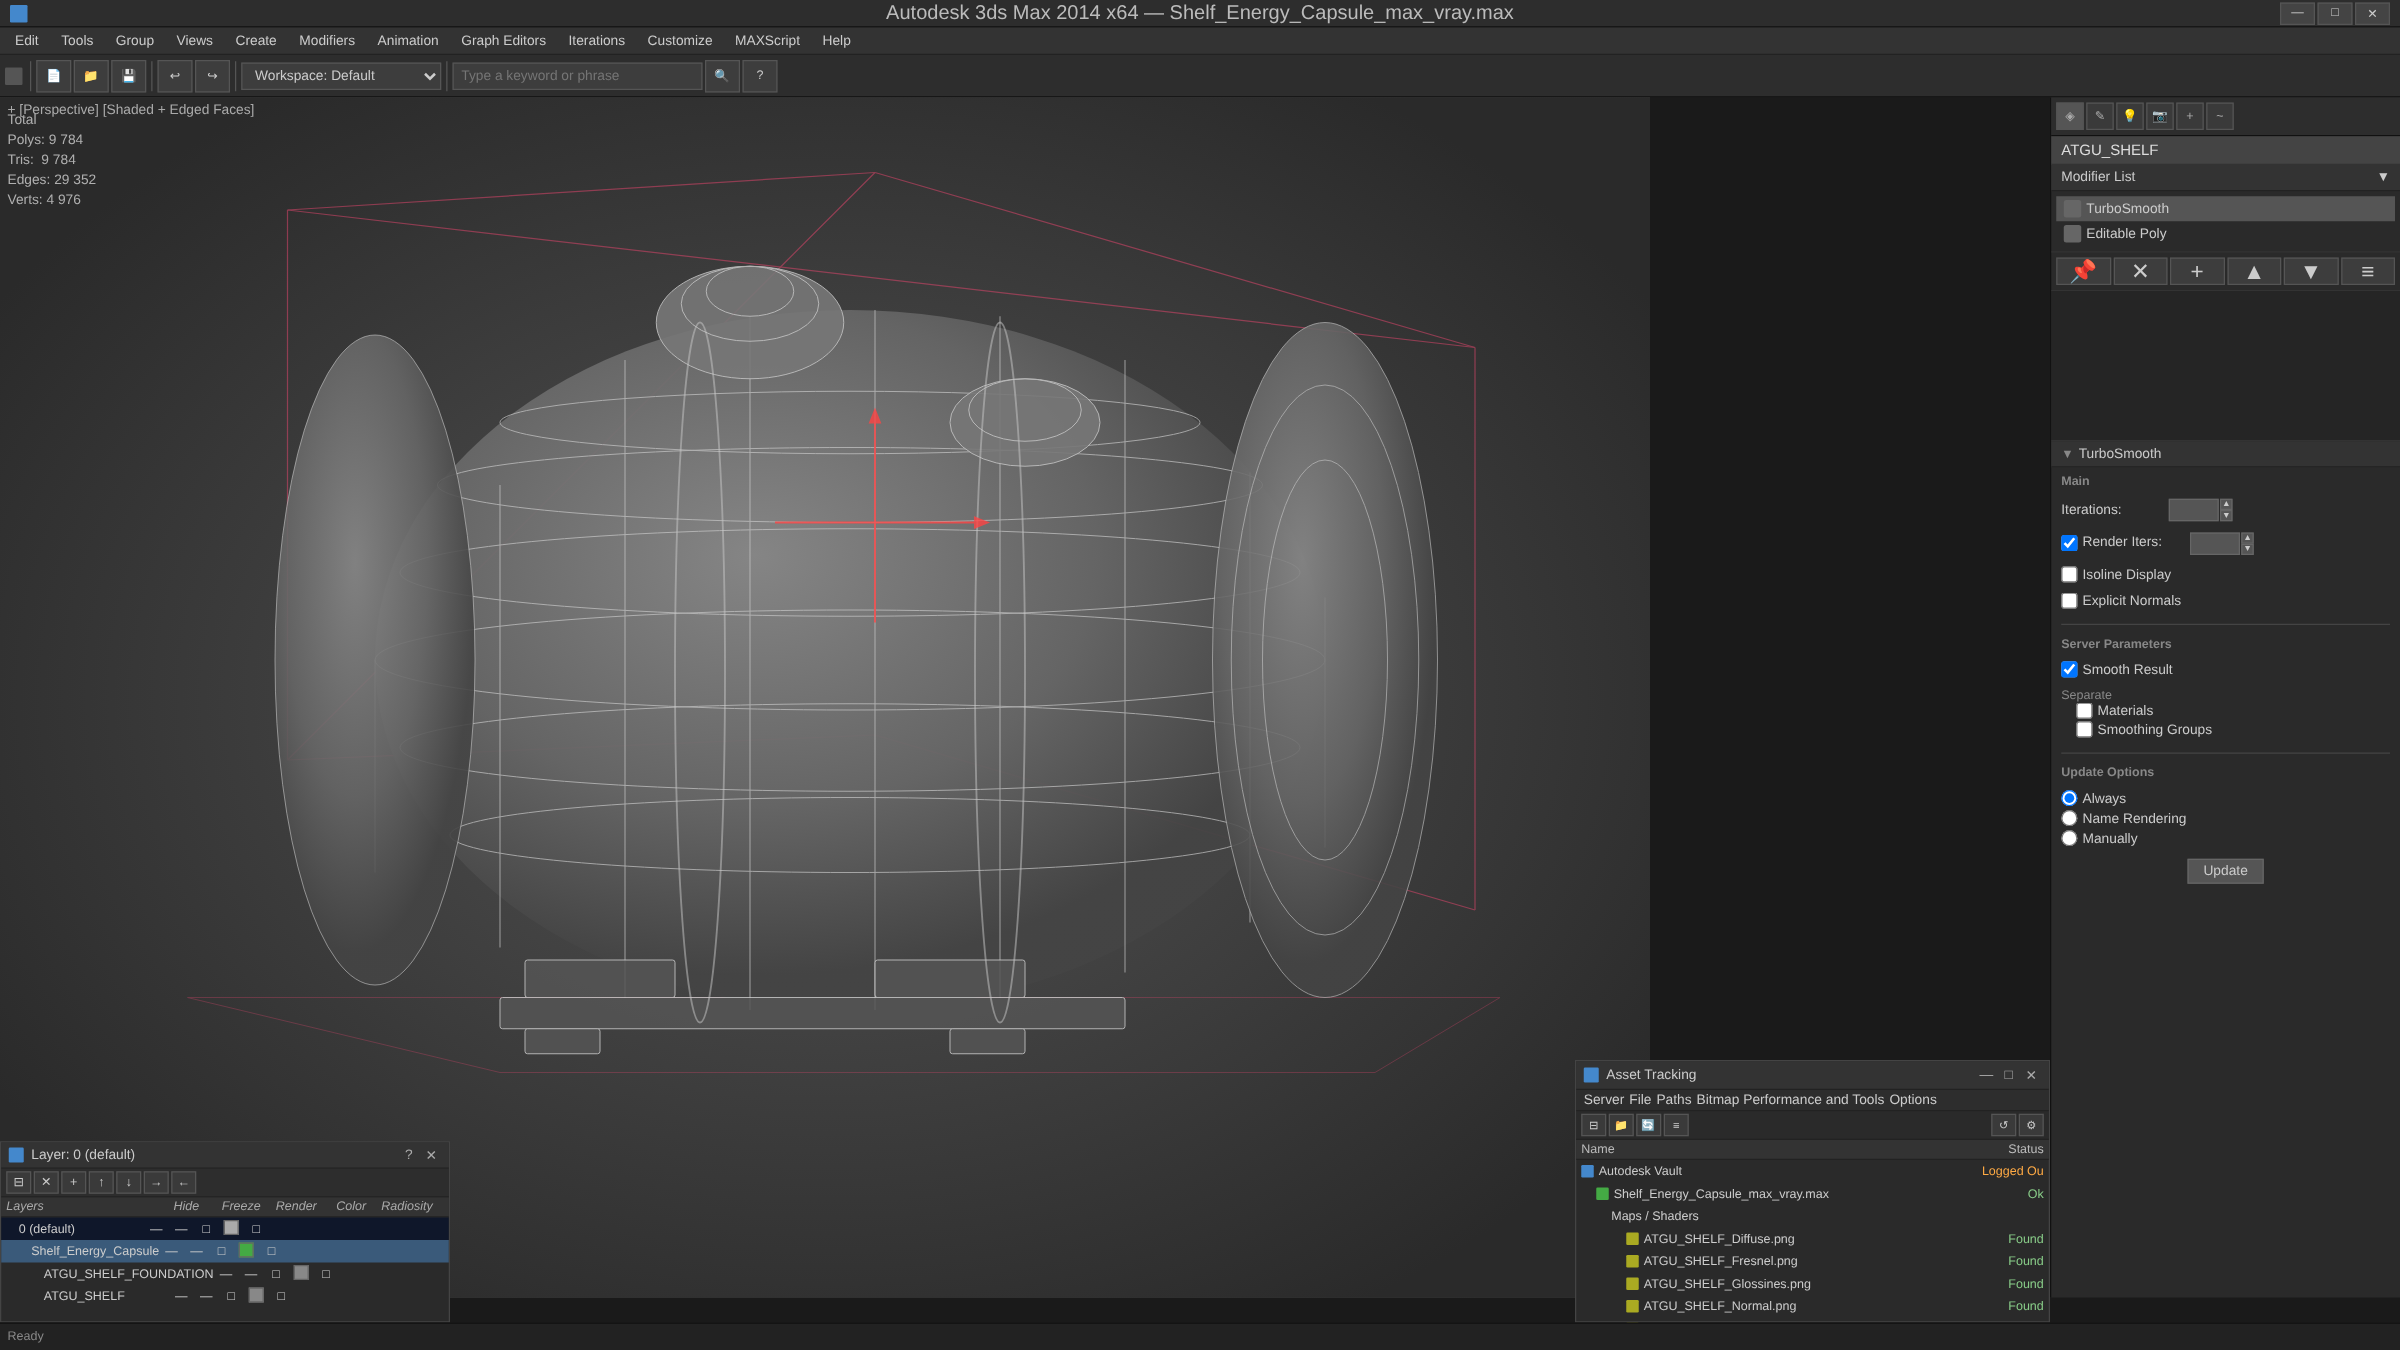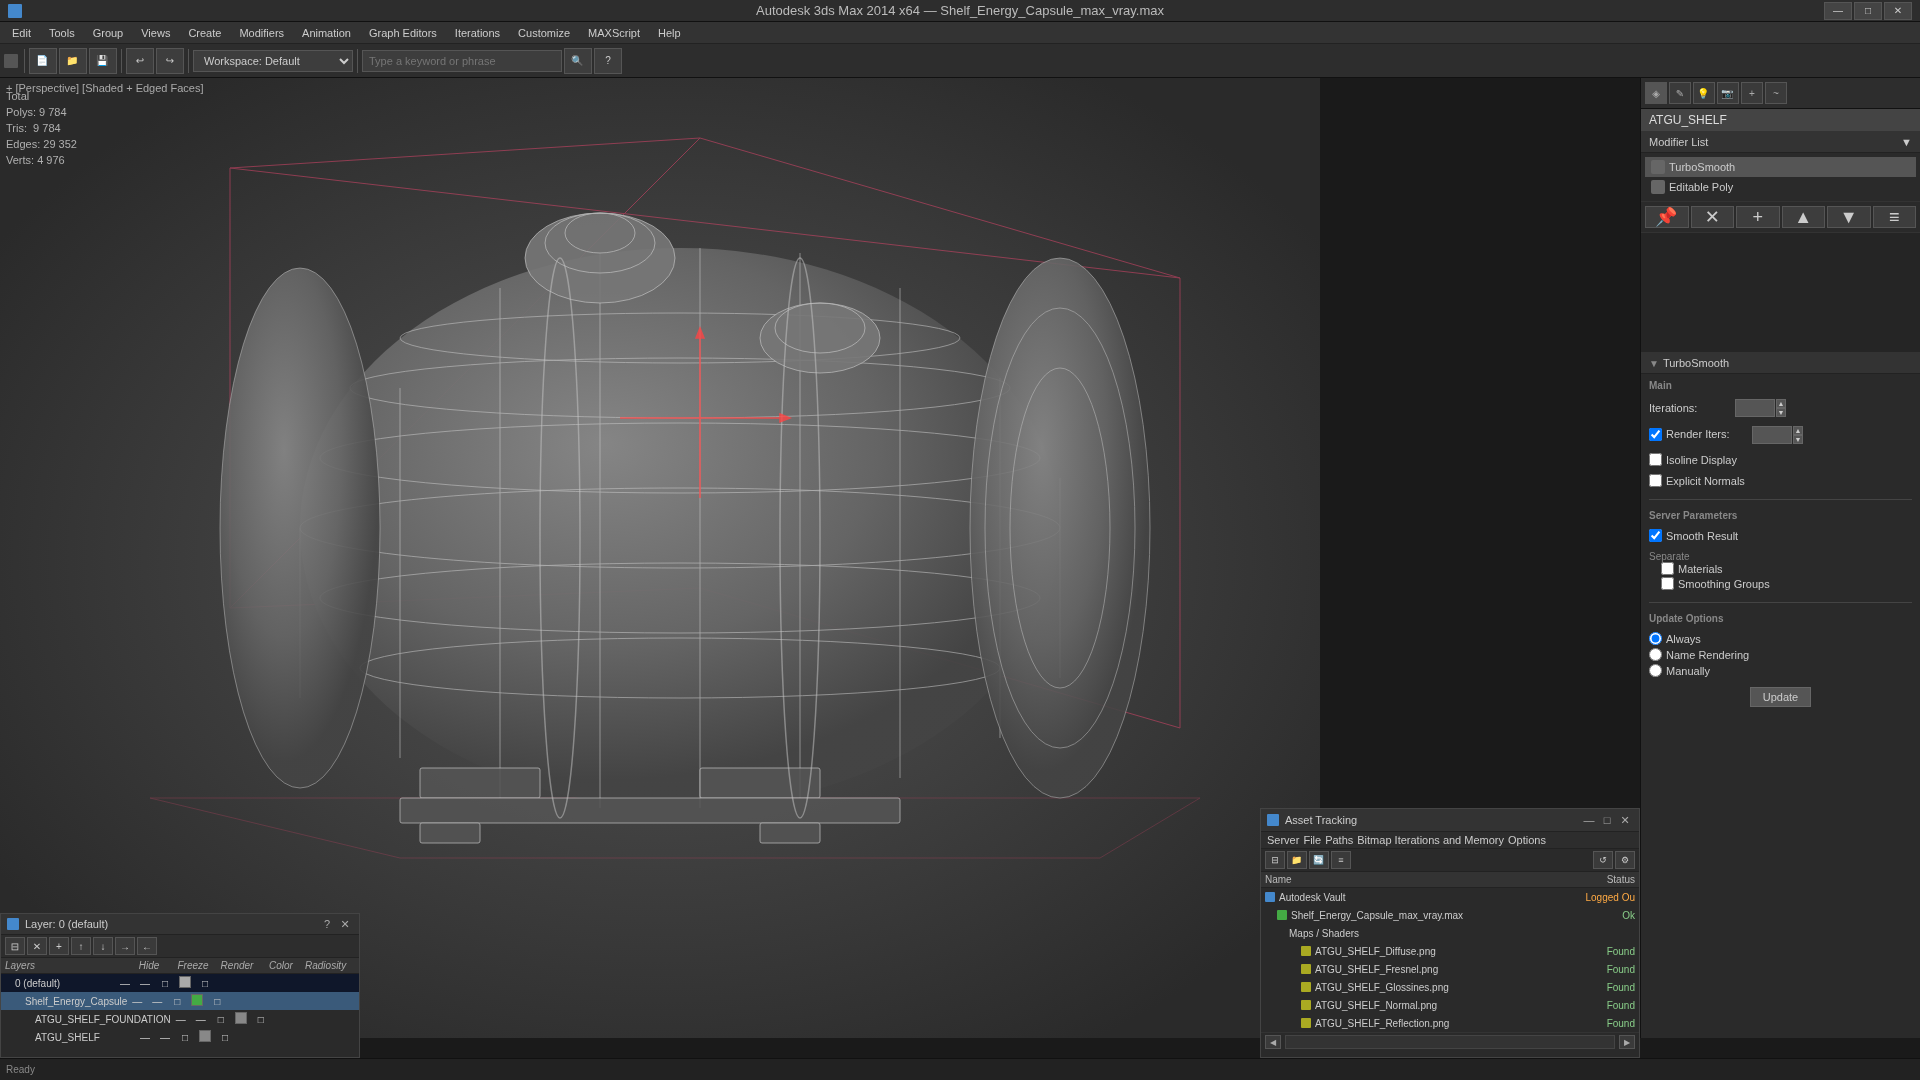--- a/index.html
+++ b/index.html
@@ -25,21 +25,21 @@
       padding: 0 8px;
       border-bottom: 1px solid #111;
     }
     #title-bar-left {
       display: flex;
       align-items: center;
       gap: 4px;
     }
     #title-bar-center {
       color: #bbb;
-      font-size: 13px;
+      font-size: 16px;
       position: absolute;
       left: 50%;
       transform: translateX(-50%);
     }
     #title-bar-controls {
       display: flex;
       gap: 2px;
     }
     .title-btn {
       width: 28px;
@@ -452,21 +452,21 @@
       border: 1px solid #666;
       display: inline-block;
     }
 
     
     #asset-panel {
       position: absolute;
       right: 280px;
       bottom: 22px;
       width: 380px;
-      height: 250px;
+      height: 210px;
       background: #2a2a2a;
       border: 1px solid #444;
     }
     #asset-title-bar {
       display: flex;
       align-items: center;
       justify-content: space-between;
       padding: 3px 6px;
       background: #333;
       border-bottom: 1px solid #222;
@@ -996,21 +996,21 @@
       <button class="at-btn">—</button>
       <button class="at-btn">□</button>
       <button class="at-btn">✕</button>
     </div>
   </div>
 
   <div id="asset-menu-bar">
     <span class="asset-menu">Server</span>
     <span class="asset-menu">File</span>
     <span class="asset-menu">Paths</span>
-    <span class="asset-menu">Bitmap Iterations and Memory</span>
+    <span class="asset-menu">Bitmap Performance and Tools</span>
     <span class="asset-menu">Options</span>
   </div>
 
   <div id="asset-toolbar">
     <button class="asset-tb-btn">⊟</button>
     <button class="asset-tb-btn">📁</button>
     <button class="asset-tb-btn">🔄</button>
     <button class="asset-tb-btn">≡</button>
     <div style="flex:1"></div>
     <button class="asset-tb-btn">↺</button>

